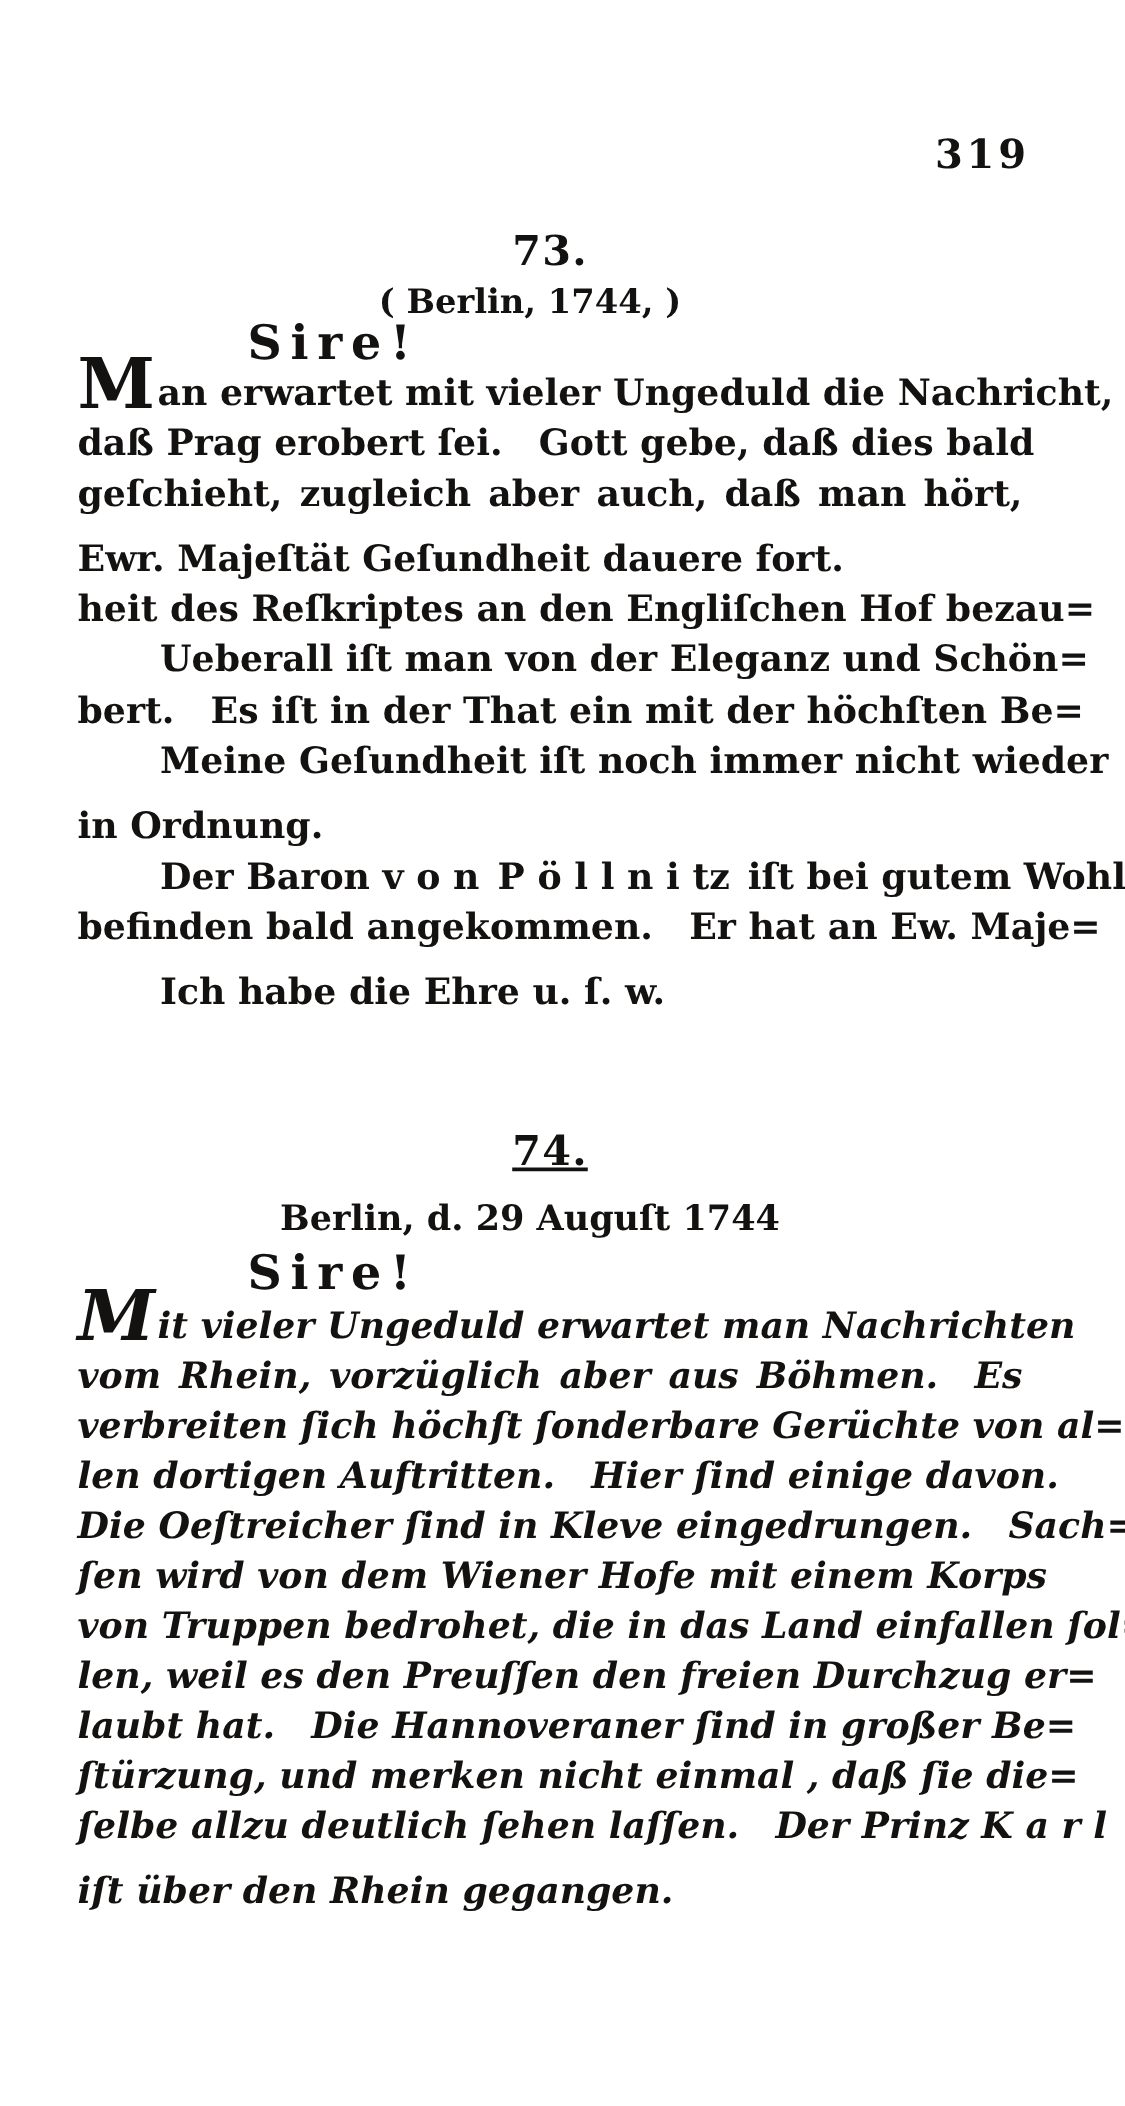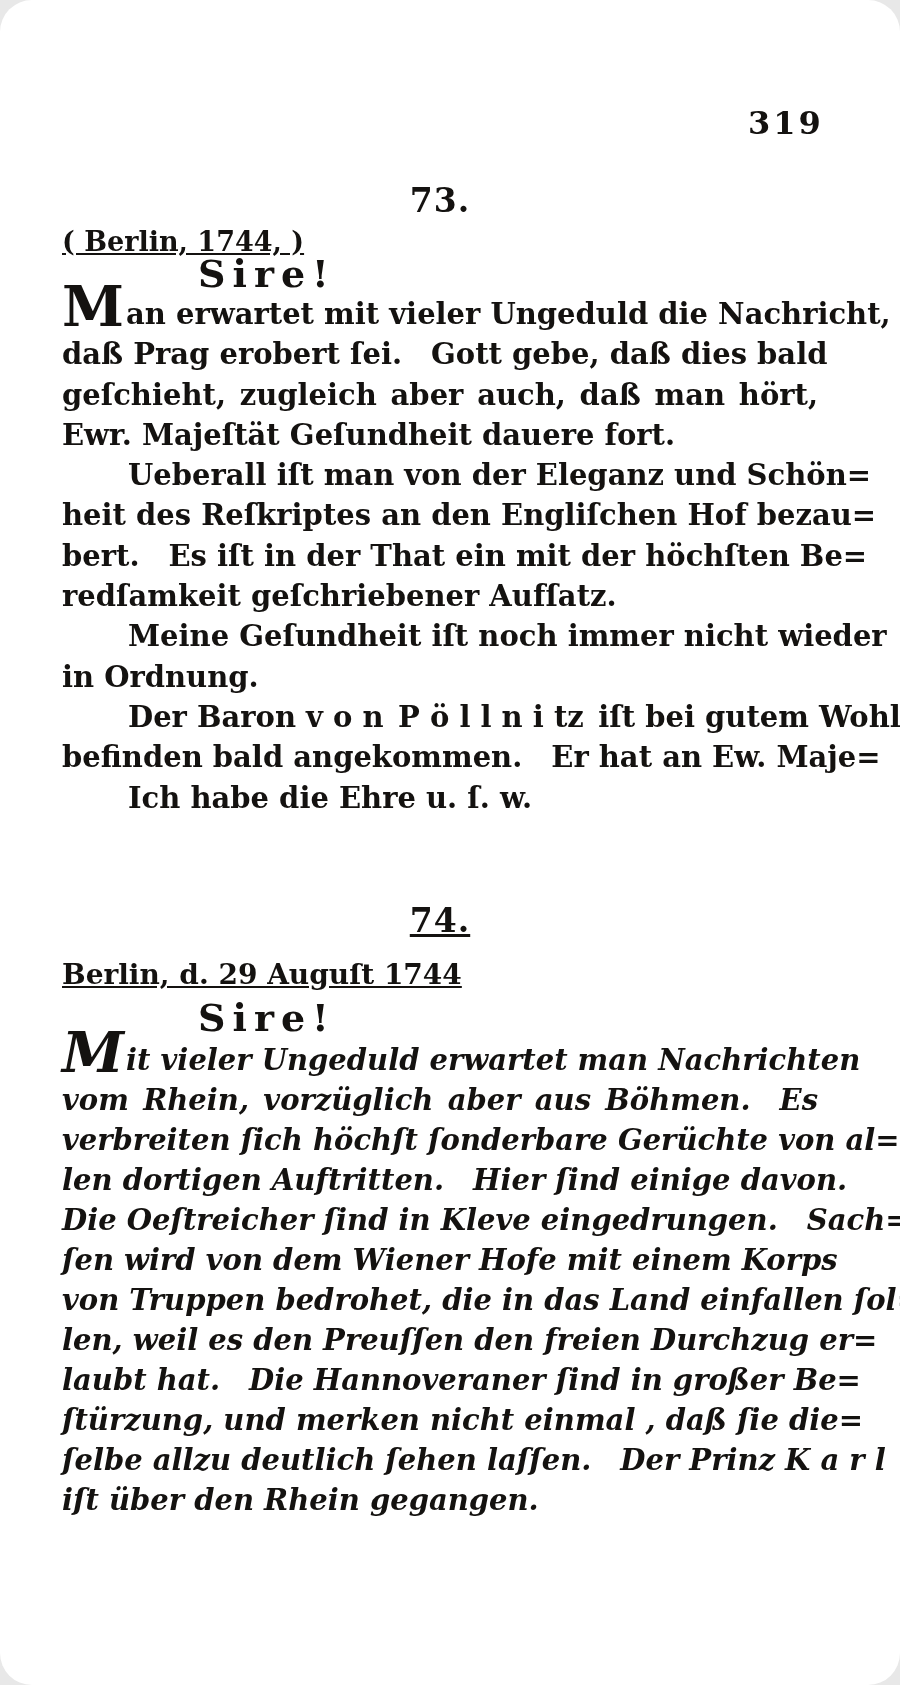--- a/index.html
+++ b/index.html
@@ -5,43 +5,41 @@
   html, body { margin: 0; padding: 0; background: #e8e8e8; }
   .page {
     position: relative;
     width: 900px;
     height: 1685px;
     background: #ffffff;
     font-family: "DejaVu Serif", serif;
     color: #141210;
     font-weight: 700;
     overflow: hidden;
-    border-radius: 32px;
   }
   .page-number {
     position: absolute;
     left: 748px;
     top: 104px;
     font-size: 32px;
     letter-spacing: 3px;
   }
   .content { position: absolute; left: 62px; width: 756px; }
   .letter-number {
     text-align: center;
     font-size: 33px;
     letter-spacing: 1px;
   }
   .l73-number { top: 181px; }
   .l74-number { top: 901px; text-decoration: underline; }
   .dateline {
-    text-align: left;
+    text-align: center;
     padding-right: 32px;
     box-sizing: border-box;
     font-size: 27px;
-    text-decoration: underline;
   }
   .l73-dateline { top: 226px; }
   .l74-dateline { top: 958px; font-size: 28px; }
   .salutation {
     position: absolute;
     left: 198px;
     font-size: 38px;
     letter-spacing: 7px;
   }
   .l73-salutation { top: 251px; }
@@ -52,20 +50,21 @@
   .l74-body { top: 1040px; font-style: italic; }
   .l74-body .line { line-height: 40px; }
   .line {
     text-align: justify;
     text-align-last: justify;
     white-space: nowrap; 
   }
   .line.pend {
     text-align: left;
     text-align-last: left;
+    margin-top: 12px;
   }
   .line.indent { padding-left: 66px; box-sizing: border-box; }
   .initial {
     font-size: 56px;
     line-height: 0;
     letter-spacing: 2px;
     vertical-align: -2px;
   }
 </style>
 </head>
@@ -79,24 +78,23 @@
 
   <div class="content dateline l73-dateline" style="position:absolute;">( Berlin, 1744, )</div>
 
   <div class="salutation l73-salutation">Sire!</div>
 
   <div class="content body-block l73-body" style="position:absolute;">
     <div class="line"><span class="initial">M</span><span>an erwartet mit vieler Ungeduld die Nachricht,</span></div>
     <div class="line">daß Prag erobert ſei. Gott gebe, daß dies bald</div>
     <div class="line">geſchieht, zugleich aber auch, daß man hört,</div>
     <div class="line pend">Ewr. Majeſtät Geſundheit dauere fort.</div>
+    <div class="line">heit des Reſkriptes an den Engliſchen Hof bezau=</div>
     <div class="line indent">Ueberall iſt man von der Eleganz und Schön=</div>
-    <div class="line">heit des Reſkriptes an den Engliſchen Hof bezau=</div>
     <div class="line">bert. Es iſt in der That ein mit der höchſten Be=</div>
-    <div class="line pend">redſamkeit geſchriebener Aufſatz.</div>
     <div class="line indent">Meine Geſundheit iſt noch immer nicht wieder</div>
     <div class="line pend">in Ordnung.</div>
     <div class="line indent">Der Baron v o n P ö l l n i tz iſt bei gutem Wohl=</div>
     <div class="line">befinden bald angekommen. Er hat an Ew. Maje=</div>
     <div class="line indent pend">Ich habe die Ehre u. ſ. w.</div>
   </div>
 
   <div class="content letter-number l74-number" style="position:absolute;">74.</div>
 
   <div class="content dateline l74-dateline" style="position:absolute;">Berlin, d. 29 Auguſt 1744</div>

